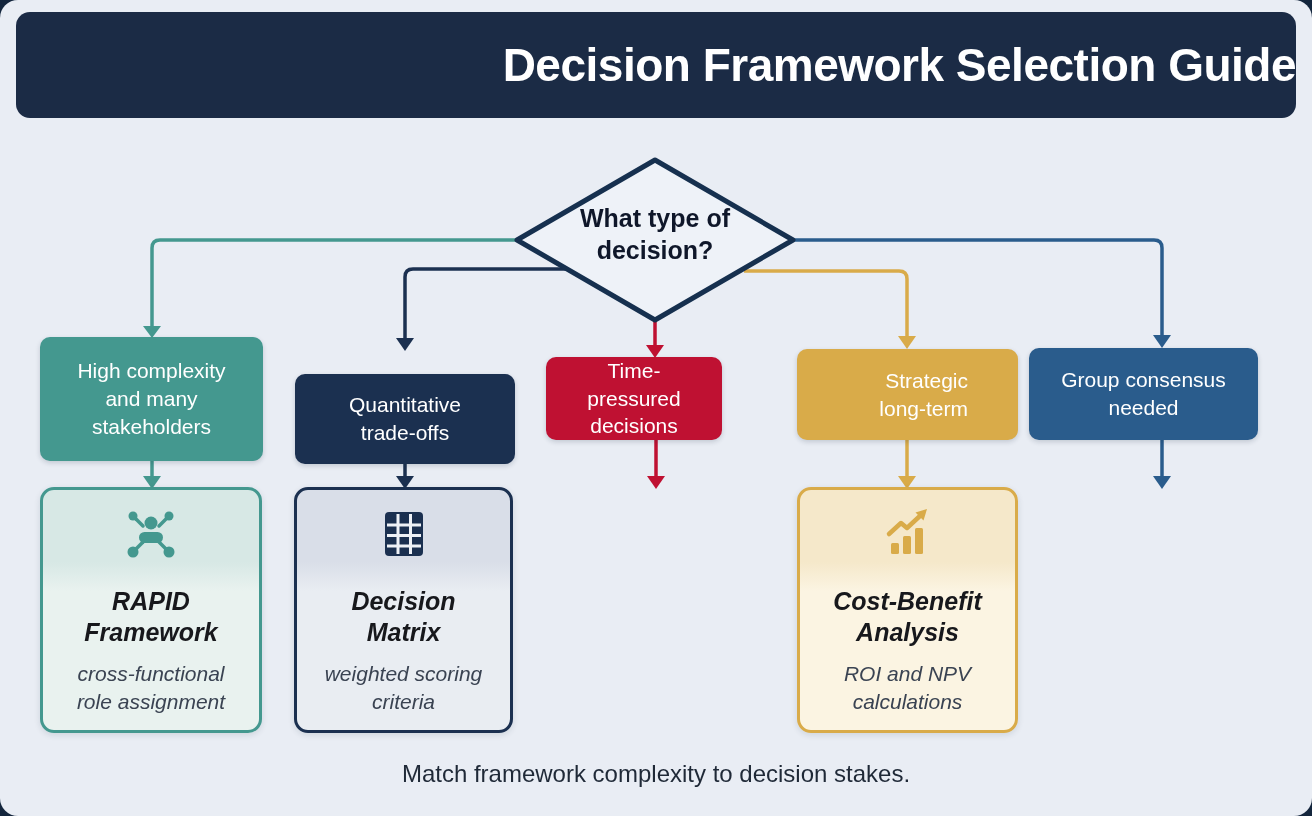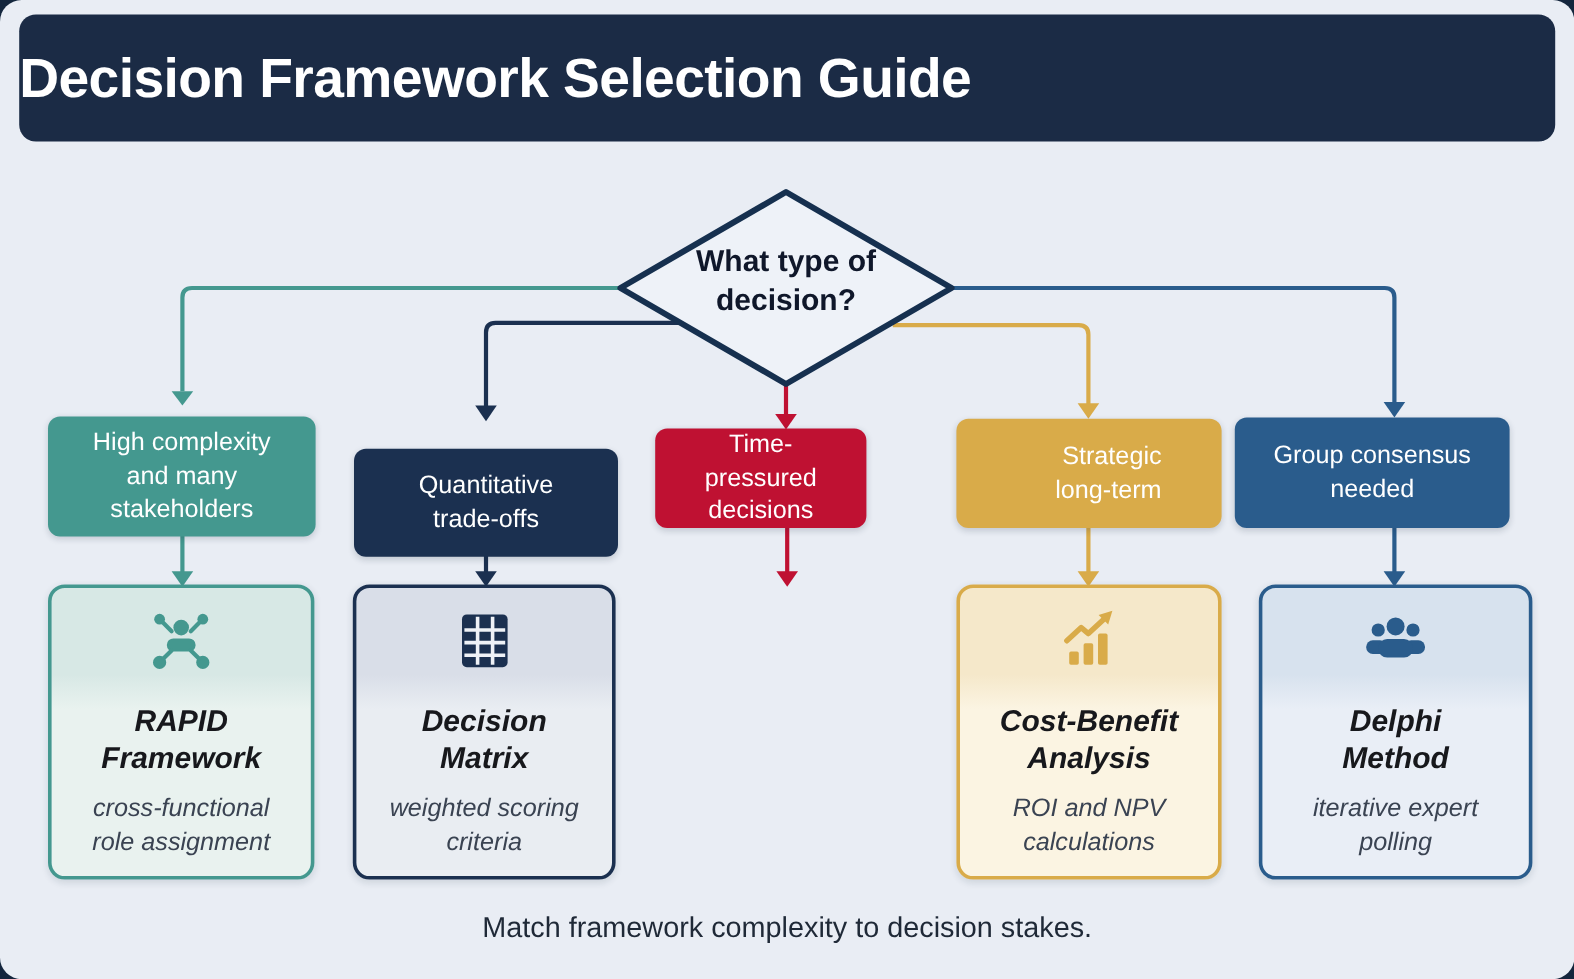--- a/index.html
+++ b/index.html
@@ -23,21 +23,21 @@
   }
   
   .header {
     position: absolute;
     left: 16px; top: 12px;
     width: 1280px; height: 106px;
     border-radius: 14px;
     background: #1b2b45;
     display: flex;
     align-items: center;
-    justify-content: flex-start;
+    justify-content: flex-end;
   }
   .header h1 {
     color: #ffffff;
     font-size: 46px;
     font-weight: 700;
     letter-spacing: -0.5px;
   }
   
   svg.connectors {
     position: absolute;
@@ -67,21 +67,21 @@
     border-radius: 10px;
     display: flex;
     align-items: center;
     justify-content: center;
     text-align: center;
     color: #ffffff;
     font-size: 21px;
     line-height: 1.33;
     box-shadow: 0 2px 5px rgba(20,38,61,0.18);
   }
-  .cond.c1 { left: 40px;   top: 347px; width: 223px; height: 100px; padding: 0 26px; }
+  .cond.c1 { left: 40px;   top: 337px; width: 223px; height: 124px; padding: 0 26px; }
   .cond.c2 { left: 295px;  top: 350px; width: 220px; height: 90px;  padding: 0 35px; }
   .cond.c3 { left: 546px;  top: 357px; width: 176px; height: 83px;  padding: 0 25px; }
   .cond.c4 { left: 797px;  top: 349px; width: 221px; height: 91px;  padding: 0 50px; }
   .cond.c5 { left: 1029px; top: 348px; width: 229px; height: 92px;  padding: 0 24px; }
   
   .card {
     position: absolute;
     top: 487px;
     height: 246px;
     border-radius: 14px;
@@ -232,29 +232,15 @@
         <rect x="23" y="30" width="8" height="18" rx="1.5"></rect>
         <rect x="35" y="22" width="8" height="26" rx="1.5"></rect>
         <polygon points="47,3 35.5,6.5 43.5,14.5"></polygon>
       </g>
       <path d="M 9 28 L 21 17 L 27 22 L 41 9" fill="none" stroke="currentColor" stroke-width="4.5" stroke-linecap="round" stroke-linejoin="round"></path>
     </svg>
     <div class="fw-title">Cost-Benefit Analysis</div>
     <div class="fw-desc">ROI and NPV calculations</div>
   </div>
 
-  <div class="card k5" style="--accent: #2a5c8c; --bg-top: #d7e2ee; --bg-bottom: #e9eef6;">
-    <svg class="fw-icon" viewBox="0 0 56 56">
-      <g fill="currentColor">
-        <circle cx="13.5" cy="19" r="5.5"></circle>
-        <circle cx="42.5" cy="19" r="5.5"></circle>
-        <rect x="3.5" y="27.5" width="17" height="11.5" rx="5.5"></rect>
-        <rect x="35.5" y="27.5" width="17" height="11.5" rx="5.5"></rect>
-        <circle cx="28" cy="16" r="7.5"></circle>
-        <rect x="13.5" y="26.5" width="29" height="15.5" rx="7.5"></rect>
-      </g>
-    </svg>
-    <div class="fw-title">Delphi Method</div>
-    <div class="fw-desc">iterative expert polling</div>
-  </div>
 
   <div class="footer" style="color: rgb(31, 41, 55);">Match framework complexity to decision stakes.</div>
 </div>
 
 </body></html>

